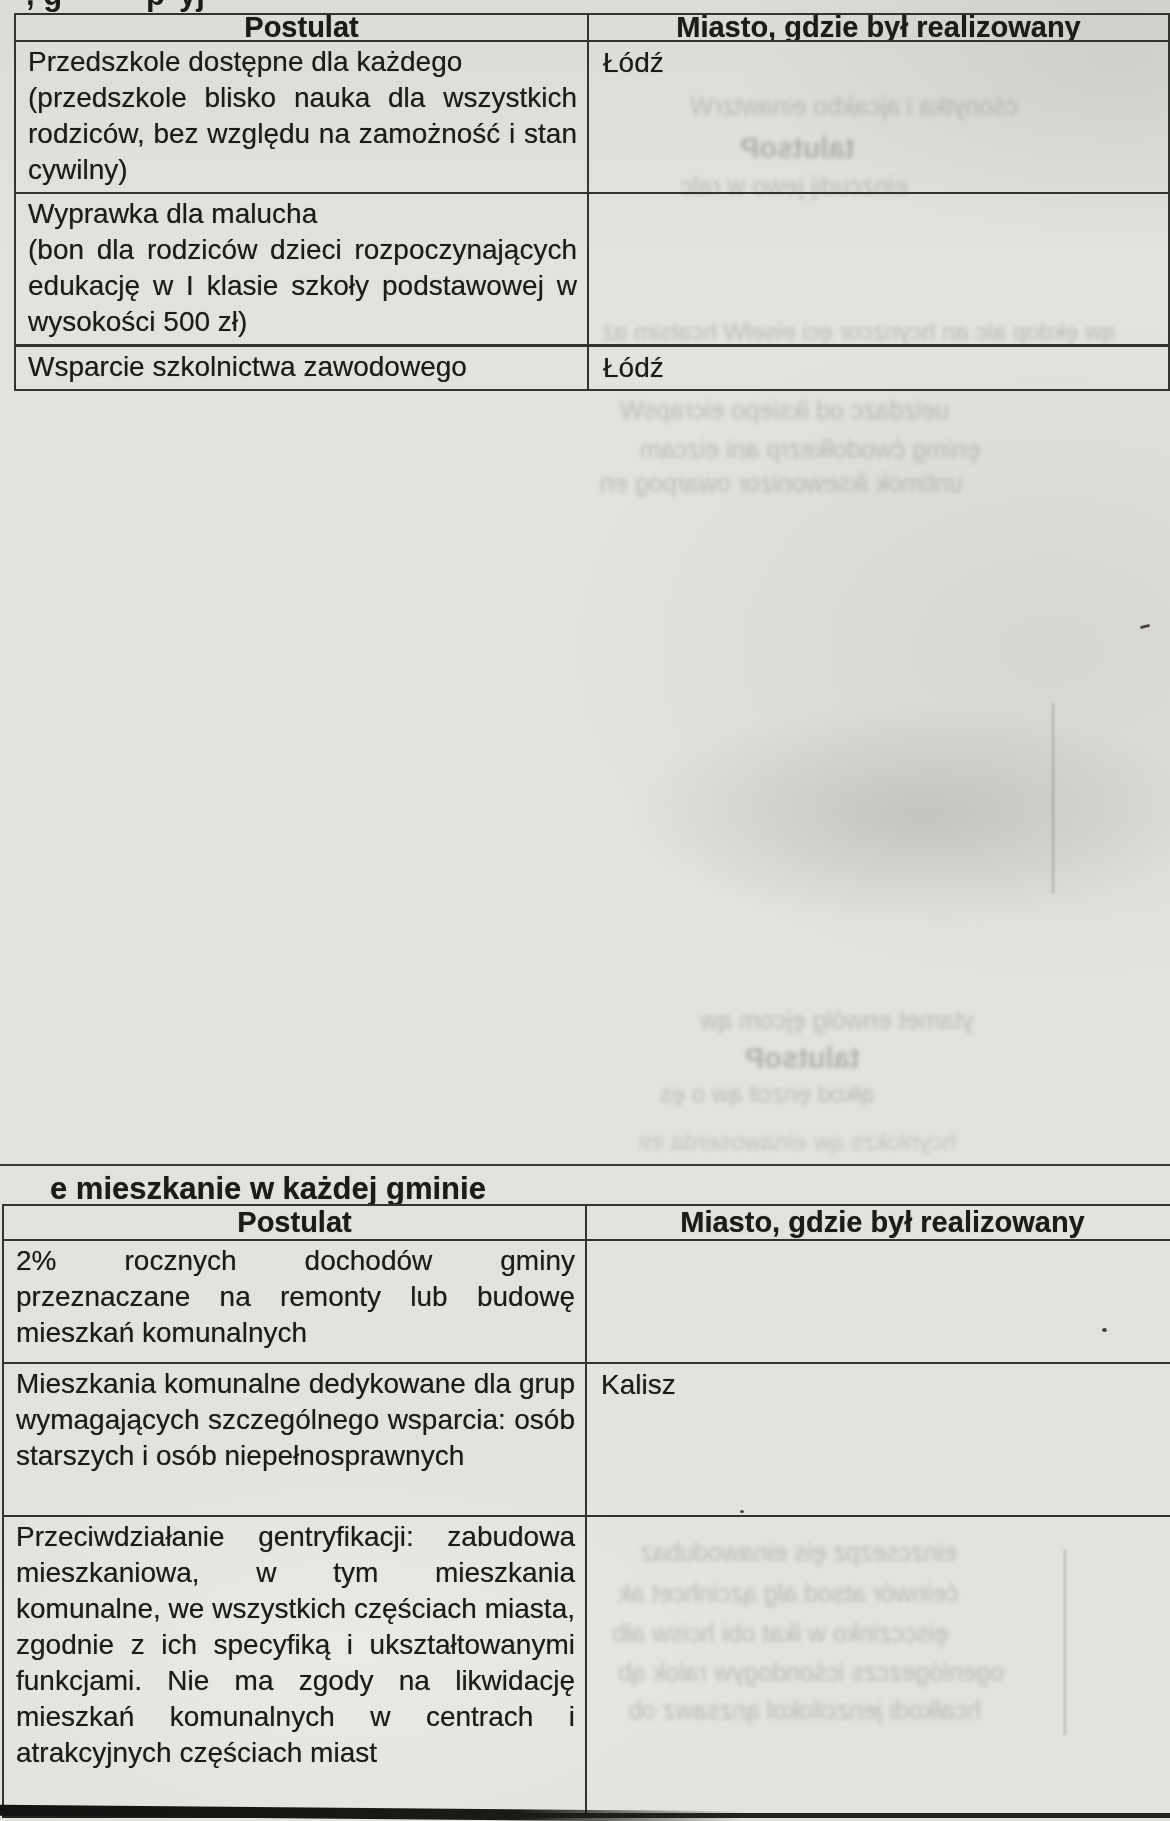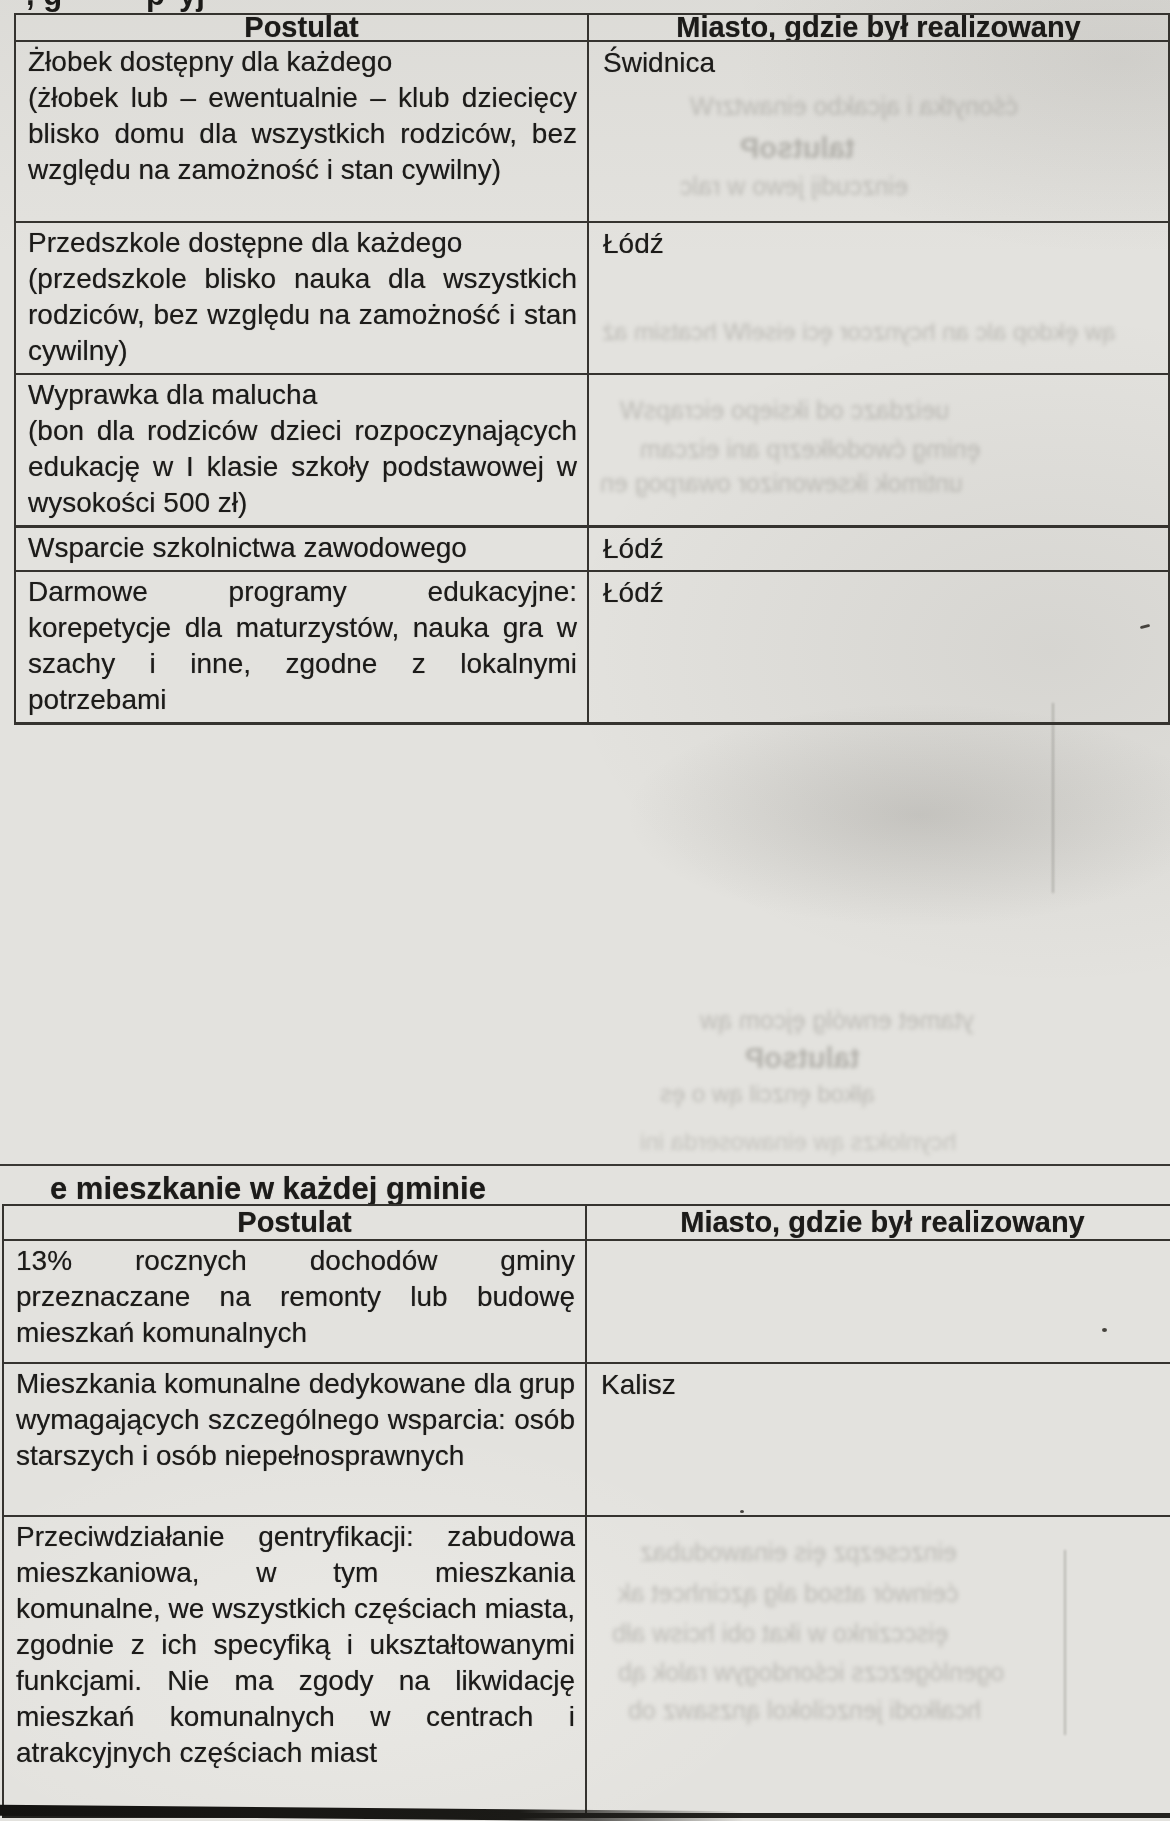--- a/index.html
+++ b/index.html
@@ -165,61 +165,52 @@
   <table class="scan t1 ink">
     <colgroup>
         <col style="width:573px">
         <col style="width:581px">
       </colgroup>
     <tbody>
         <tr class="hrow">
       <td class="hd">Postulat</td>
       <td class="hd">Miasto, gdzie był realizowany</td>
     </tr>
-    <tr class="r1">
-      <td class="c-post">Żłobek dostępny dla każdego
-(żłobek lub – ewentualnie – klub dziecięcy blisko domu dla wszystkich rodziców, bez względu na zamożność i stan cywilny)</td>
-      <td class="c-city">Świdnica</td>
-    </tr>
     <tr class="r2">
       <td class="c-post">Przedszkole dostępne dla każdego
 (przedszkole blisko nauka dla wszystkich rodziców, bez względu na zamożność i stan cywilny)</td>
       <td class="c-city">Łódź</td>
     </tr>
     <tr class="r3">
       <td class="c-post">Wyprawka dla malucha
 (bon dla rodziców dzieci rozpoczynających edukację w I klasie szkoły podstawowej w wysokości 500 zł)</td>
       <td class="c-city"></td>
     </tr>
     <tr class="r6">
       <td class="c-post">Wsparcie szkolnictwa zawodowego</td>
-      <td class="c-city">Łódź</td>
-    </tr>
-    <tr class="r8">
-      <td class="c-post">Darmowe programy edukacyjne: korepetycje dla maturzystów, nauka gra w szachy i inne, zgodne z lokalnymi potrzebami</td>
       <td class="c-city">Łódź</td>
     </tr>
   </tbody>
     </table>
 
   <div class="mid-rule"></div>
   <div class="mid-heading ink">e mieszkanie w każdej gminie</div>
 
   <table class="scan t2 ink">
     <colgroup>
         <col style="width:583px">
         <col style="width:593px">
       </colgroup>
     <tbody>
         <tr class="hrow">
       <td class="hd">Postulat</td>
       <td class="hd">Miasto, gdzie był realizowany</td>
     </tr>
     <tr class="r1">
-      <td class="c-post">13% rocznych dochodów gminy przeznaczane na remonty lub budowę mieszkań komunalnych</td>
+      <td class="c-post">2% rocznych dochodów gminy przeznaczane na remonty lub budowę mieszkań komunalnych</td>
       <td class="c-city"></td>
     </tr>
     <tr class="r2">
       <td class="c-post">Mieszkania komunalne dedykowane dla grup wymagających szczególnego wsparcia: osób starszych i osób niepełnosprawnych</td>
       <td class="c-city">Kalisz</td>
     </tr>
     <tr class="r3">
       <td class="c-post">Przeciwdziałanie gentryfikacji: zabudowa mieszkaniowa, w tym mieszkania komunalne, we wszystkich częściach miasta, zgodnie z ich specyfiką i ukształtowanymi funkcjami. Nie ma zgody na likwidację mieszkań komunalnych w centrach i atrakcyjnych częściach miast</td>
       <td class="c-city"></td>
     </tr>

